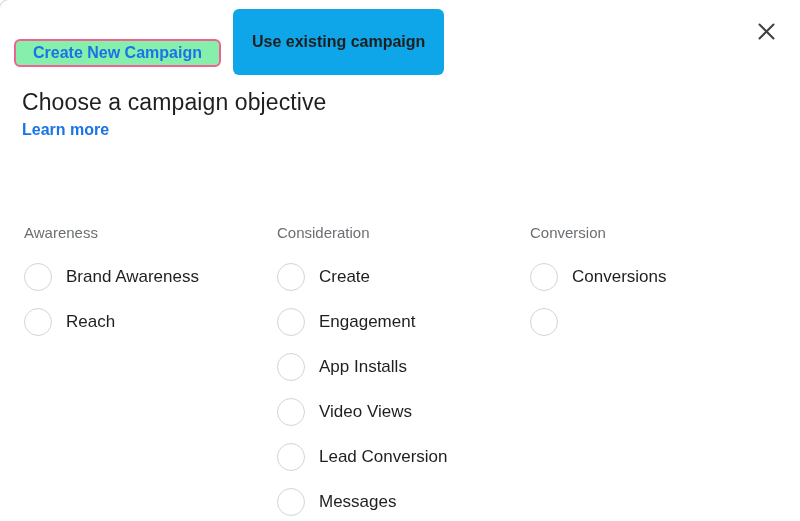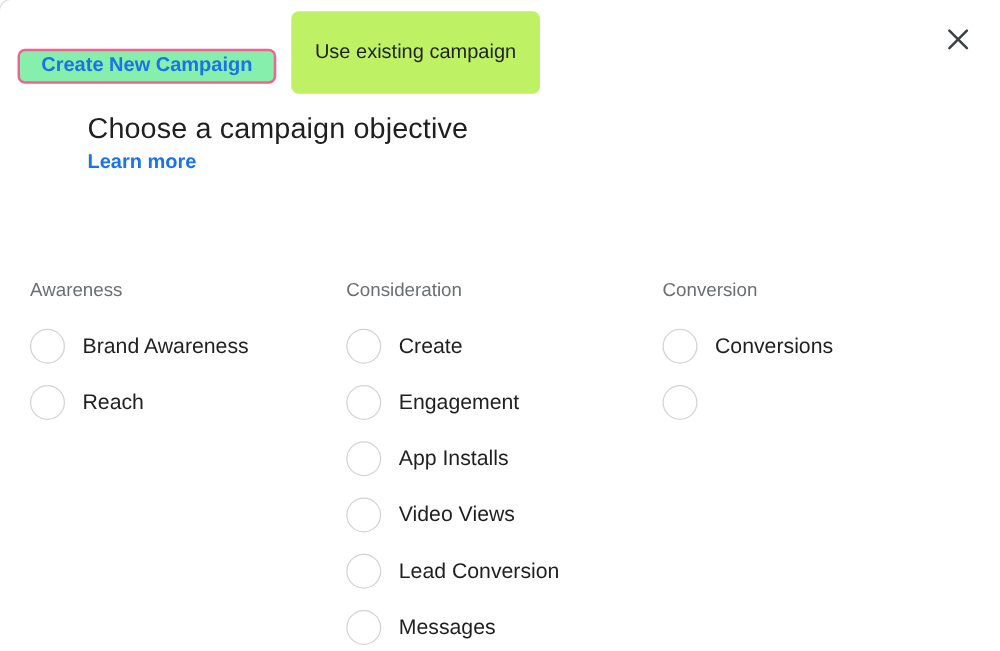--- a/index.html
+++ b/index.html
@@ -61,23 +61,23 @@
   }
   .tab-active {
     background: #86efac;
     color: #1a73e8;
     font-weight: bold;
     border: 2px solid #f06292;
     padding: 4px 17px;
     margin-top: 21px;
   }
   .tab-inactive {
-    background: #bef264;
+    background: #0ea5e9;
     color: #1f1f1f;
-    font-weight: normal;
+    font-weight: bold;
     padding: 25px 19px;
   }
 
   
   .close-btn {
     position: absolute;
     top: 17px;
     right: 20px;
     width: 28px;
     height: 28px;
@@ -89,21 +89,20 @@
     padding: 0;
     cursor: pointer;
   }
   .close-btn svg { display: block; }
 
   
   .heading-block {
     position: absolute;
     top: 88px;
     left: 22px;
-    margin-left: 48px;
   }
   .page-title {
     font-size: 23px;
     color: #1f1f1f;
     line-height: 28px;
     margin: 0;
     font-weight: normal;
     letter-spacing: 0.1px;
   }
   .learn-more {

